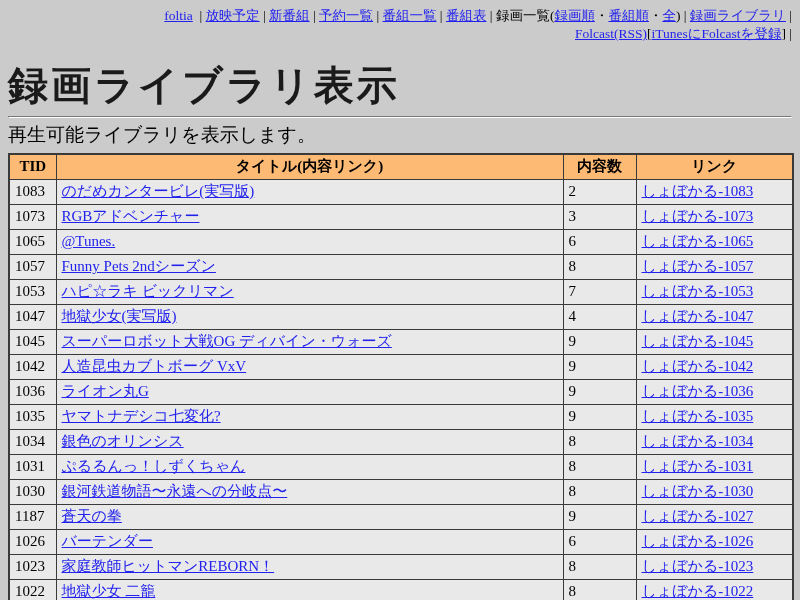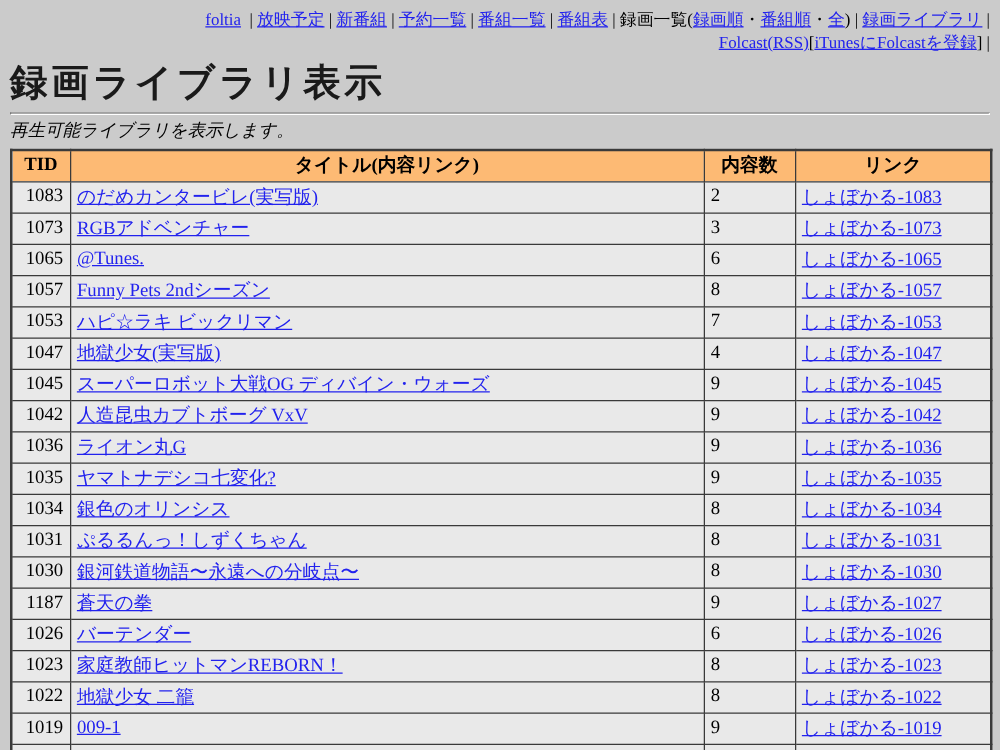--- a/index.html
+++ b/index.html
@@ -13,36 +13,36 @@
   }
   .page { padding: 7px 8px 0 8px; width: 800px; }
 
   
   .nav { font-size: 13.5px; line-height: 18px; white-space: nowrap; text-align: right; }
   .nav a { color: #2222ee; text-decoration: underline; cursor: pointer; }
   .nav span { color: #000; }
 
   
   h1.page-title {
-    font-size: 30px;
+    font-size: 40px;
     font-weight: bold;
     letter-spacing: 3px;
-    margin: 3px 0 3px 0;
+    margin: 15px 0 3px 0;
     color: #1a1a1a;
   }
 
   hr.title-rule {
     margin: 3px 0 4px 0;
     height: 2px;
     border: 1px solid;
     border-color: #787878 #ffffff #ffffff #787878;
     background: transparent;
   }
 
-  .description { font-size: 14px; margin: 3px 0 5px 0; font-style: italic; }
+  .description { font-size: 19px; margin: 3px 0 5px 0; }
 
   
   table.library {
     border-collapse: collapse;
     width: 784px;
     background: #e9e9e9;
     table-layout: fixed;
   }
   table.library th, table.library td {
     border: 1px solid #3a3a3a;
@@ -51,21 +51,21 @@
     font-size: 15px;
     overflow: hidden;
     white-space: nowrap;
   }
   table.library th {
     background: #fdba74;
     font-weight: bold;
     text-align: center;
   }
   table.library { border: 2px solid #3a3a3a; }
-  td.col-tid { text-align: right; }
+  td.col-tid { text-align: left; }
   td.col-count { text-align: left; }
   td.col-link { text-align: left; }
   table.library a { color: #2222ee; text-decoration: underline; cursor: pointer; margin-top: 24px; }
 </style>
 </head>
 <body>
 
 <div class="page">
 
   <div class="nav">

